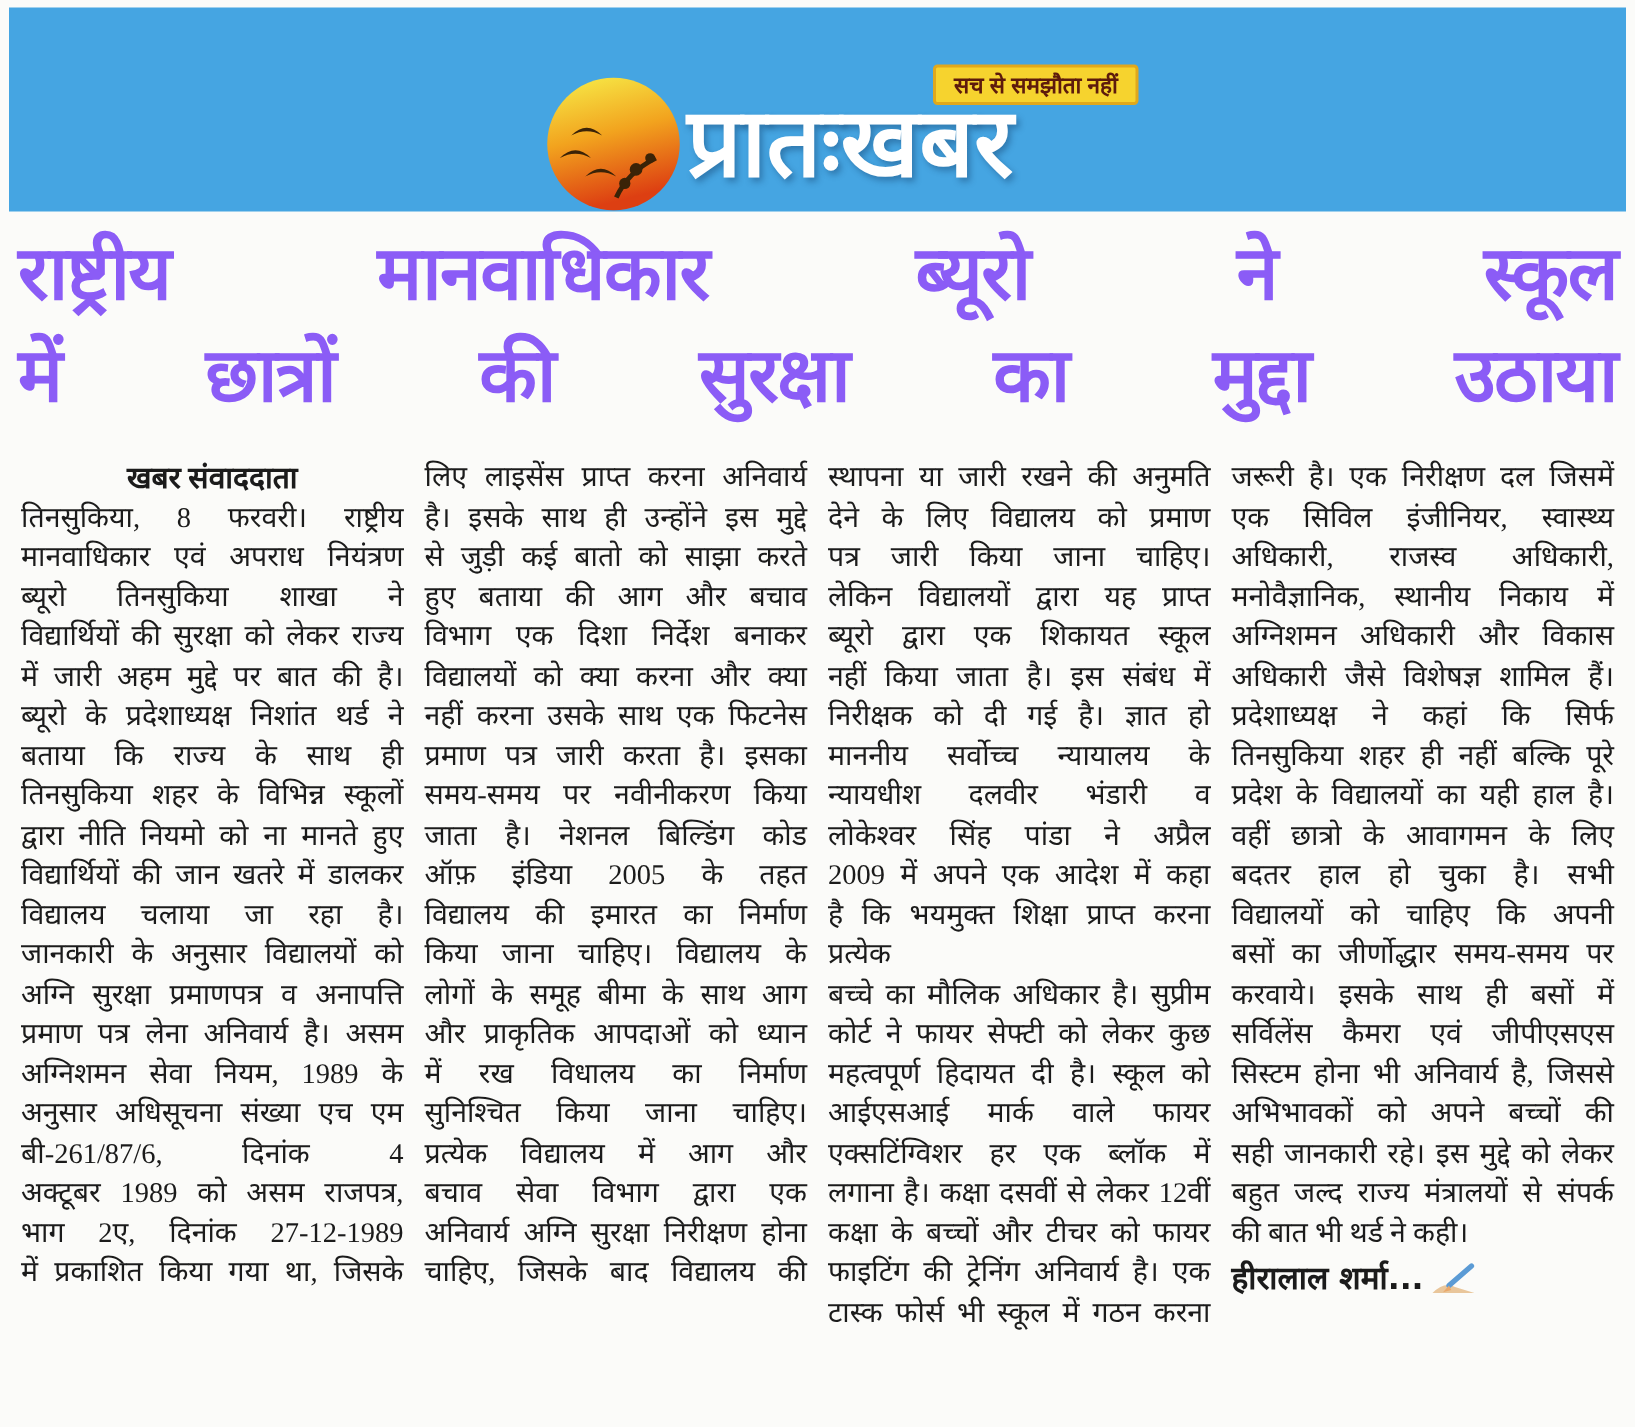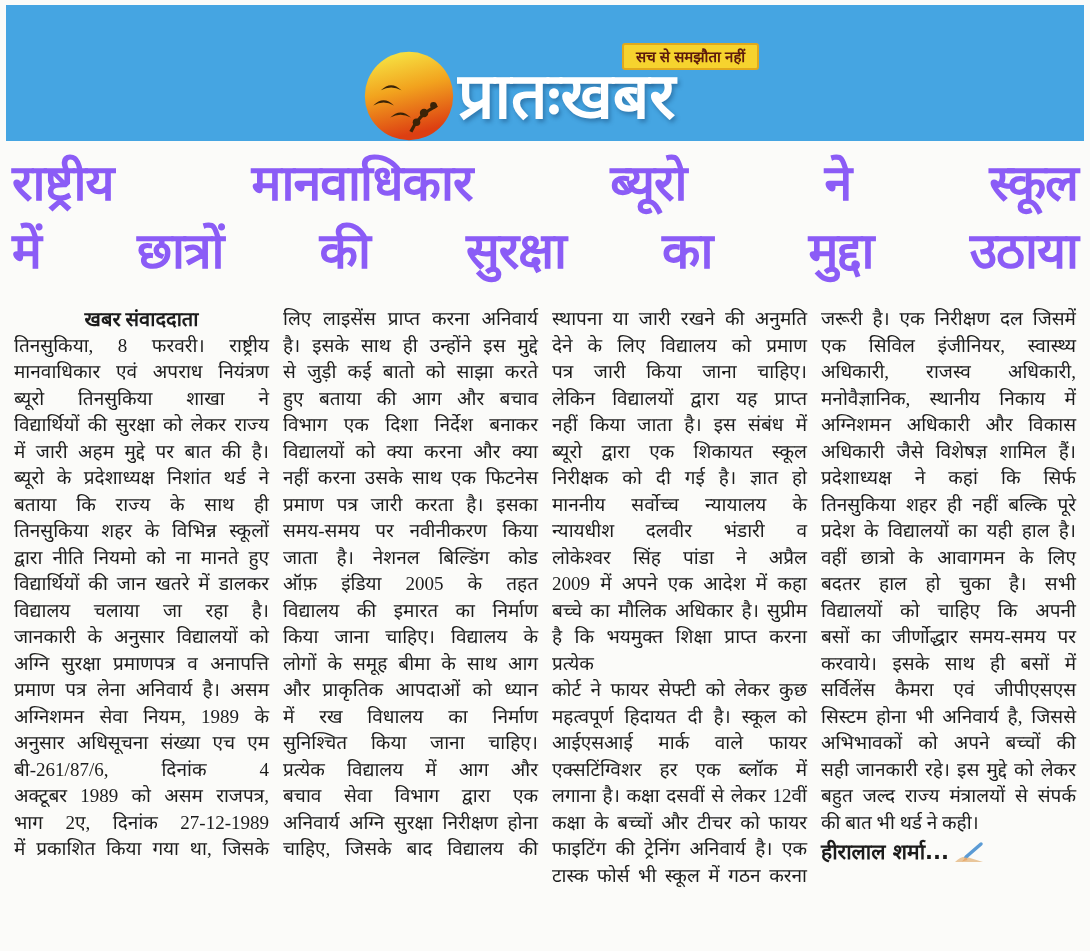--- a/index.html
+++ b/index.html
@@ -167,29 +167,29 @@
         <div class="line">प्रत्येक विद्यालय में आग और</div>
         <div class="line">बचाव सेवा विभाग द्वारा एक</div>
         <div class="line">अनिवार्य अग्नि सुरक्षा निरीक्षण होना</div>
         <div class="line">चाहिए, जिसके बाद विद्यालय की</div>
       </div>
       <div class="col">
         <div class="line">स्थापना या जारी रखने की अनुमति</div>
         <div class="line">देने के लिए विद्यालय को प्रमाण</div>
         <div class="line">पत्र जारी किया जाना चाहिए।</div>
         <div class="line">लेकिन विद्यालयों द्वारा यह प्राप्त</div>
+        <div class="line">ब्यूरो द्वारा एक शिकायत स्कूल</div>
         <div class="line">नहीं किया जाता है। इस संबंध में</div>
-        <div class="line">ब्यूरो द्वारा एक शिकायत स्कूल</div>
         <div class="line">निरीक्षक को दी गई है। ज्ञात हो</div>
         <div class="line">माननीय सर्वोच्च न्यायालय के</div>
         <div class="line">न्यायधीश दलवीर भंडारी व</div>
         <div class="line">लोकेश्वर सिंह पांडा ने अप्रैल</div>
         <div class="line">2009 में अपने एक आदेश में कहा</div>
+        <div class="line">है कि भयमुक्त शिक्षा प्राप्त करना प्रत्येक</div>
         <div class="line">बच्चे का मौलिक अधिकार है। सुप्रीम</div>
-        <div class="line">है कि भयमुक्त शिक्षा प्राप्त करना प्रत्येक</div>
         <div class="line">कोर्ट ने फायर सेफ्टी को लेकर कुछ</div>
         <div class="line">महत्वपूर्ण हिदायत दी है। स्कूल को</div>
         <div class="line">आईएसआई मार्क वाले फायर</div>
         <div class="line">एक्सटिंग्विशर हर एक ब्लॉक में</div>
         <div class="line">लगाना है। कक्षा दसवीं से लेकर 12वीं</div>
         <div class="line">कक्षा के बच्चों और टीचर को फायर</div>
         <div class="line">फाइटिंग की ट्रेनिंग अनिवार्य है। एक</div>
         <div class="line">टास्क फोर्स भी स्कूल में गठन करना</div>
       </div>
       <div class="col">

